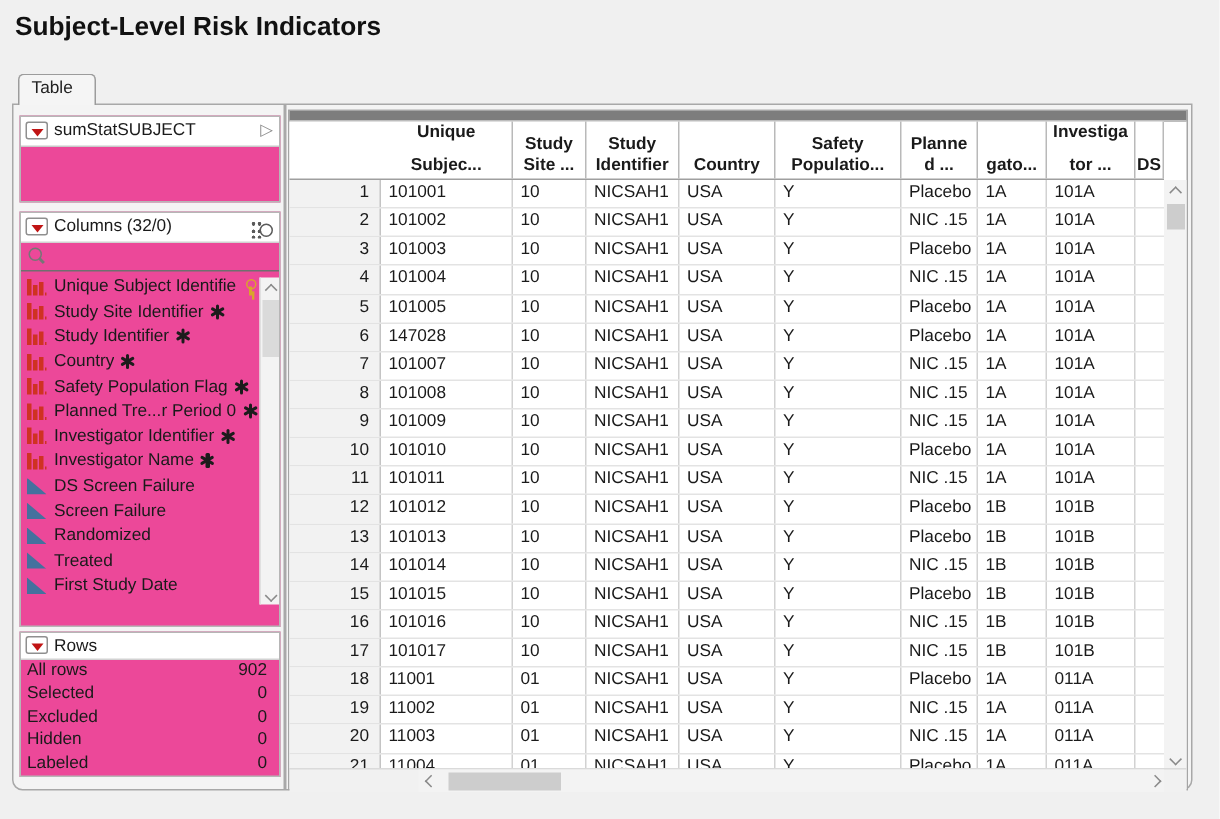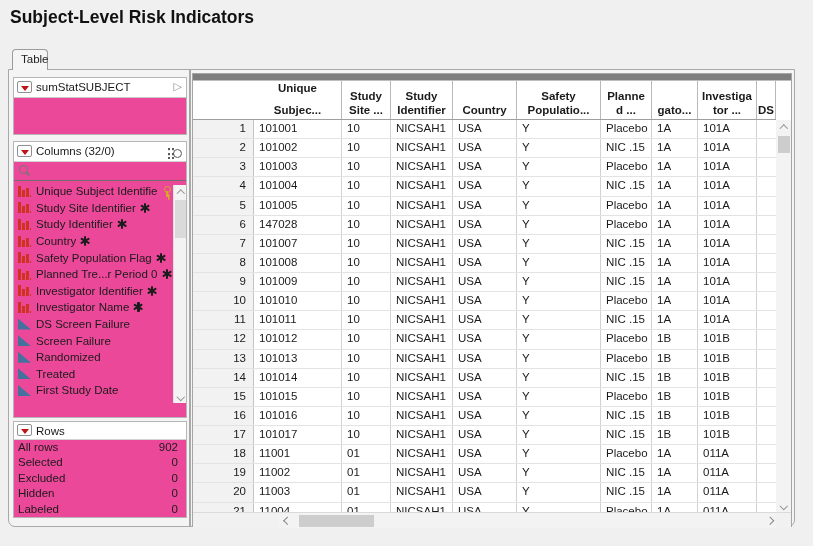--- a/index.html
+++ b/index.html
@@ -6,21 +6,21 @@
   html,body { width:813px; height:546px; }
   body {
     font-family:"Liberation Sans","DejaVu Sans",sans-serif;
     background:#f0f0f0; position:relative; overflow:hidden;
     color:#1a1a1a;
   }
   .title { position:absolute; left:10px; top:7px; font-size:17.5px; font-weight:bold; color:#111; }
 
   
   .tab {
-    position:absolute; left:12px; top:49px; width:36px; height:21px; z-index:3;
+    position:absolute; left:12px; top:49px; width:52px; height:21px; z-index:3;
     background:#f5f5f5; border:1px solid #9c9c9c; border-bottom:none;
     border-radius:4px 4px 0 0; font-size:11.5px; padding:3px 0 0 8px; color:#222;
   }
 
   
   .container {
     position:absolute; left:8px; top:69px; width:787px; height:458px;
     background:#f4f4f4; border:1px solid #a8a8a8; border-radius:0 0 7px 7px; z-index:1;
   }
 
@@ -110,21 +110,21 @@
 
   
   .grid { position:absolute; left:183px; top:3px; width:600px; height:454px; background:#fff; border:1px solid #a5a5a5; }
   .grid-topstrip { position:absolute; left:0; top:0; width:598px; height:7px; background:#7d7d7d; border-bottom:1px solid #bdbdbd; }
   .grid-header { position:absolute; left:0; top:7px; width:583px; height:39px; display:flex; border-bottom:1px solid #9f9f9f; background:#fff; }
   .hc { border-right:1px solid #b9b9b9; display:flex; flex-direction:column; justify-content:flex-end;
         align-items:center; font-weight:bold; font-size:11.5px; padding-bottom:2px; overflow:hidden; line-height:14px; }
   .hc span { display:block; white-space:nowrap; }
 
   .c0{width:61px;} .c1{width:88px;justify-content:space-between;} .c2{width:49px;} .c3{width:62px;} .c4{width:64px;}
-  .c5{width:84px;} .c6{width:51px;} .c7{width:46px;gap:21px;} .c8{width:59px;} .c9{width:19px;}
+  .c5{width:84px;} .c6{width:51px;} .c7{width:46px;gap:21px;} .c8{width:59px;justify-content:space-between;} .c9{width:19px;}
 
   
   .corner { position:absolute; left:0; top:7px; width:61px; height:39px; border-right:1px solid #c4c4c4;
     background:linear-gradient(to bottom right, transparent calc(50% - 0.7px), #b7b7b7 50%, transparent calc(50% + 0.7px)); }
   .corner .tri-left { position:absolute; left:2px; top:0px; font-size:10px; color:#9a9a9a; }
   .corner .rtri.tr { position:absolute; right:2px; top:2px; }
   .corner .rtri.bl { position:absolute; left:2px; bottom:2px; }
   .corner .sigma { position:absolute; left:21px; bottom:2px; font-size:12.5px; font-weight:bold; color:#111; }
   .filter-icon { position:absolute; right:4px; top:18px; width:11px; height:10px; background:
       linear-gradient(#7f9178,#7f9178) right 0px/10px 1.8px no-repeat,

